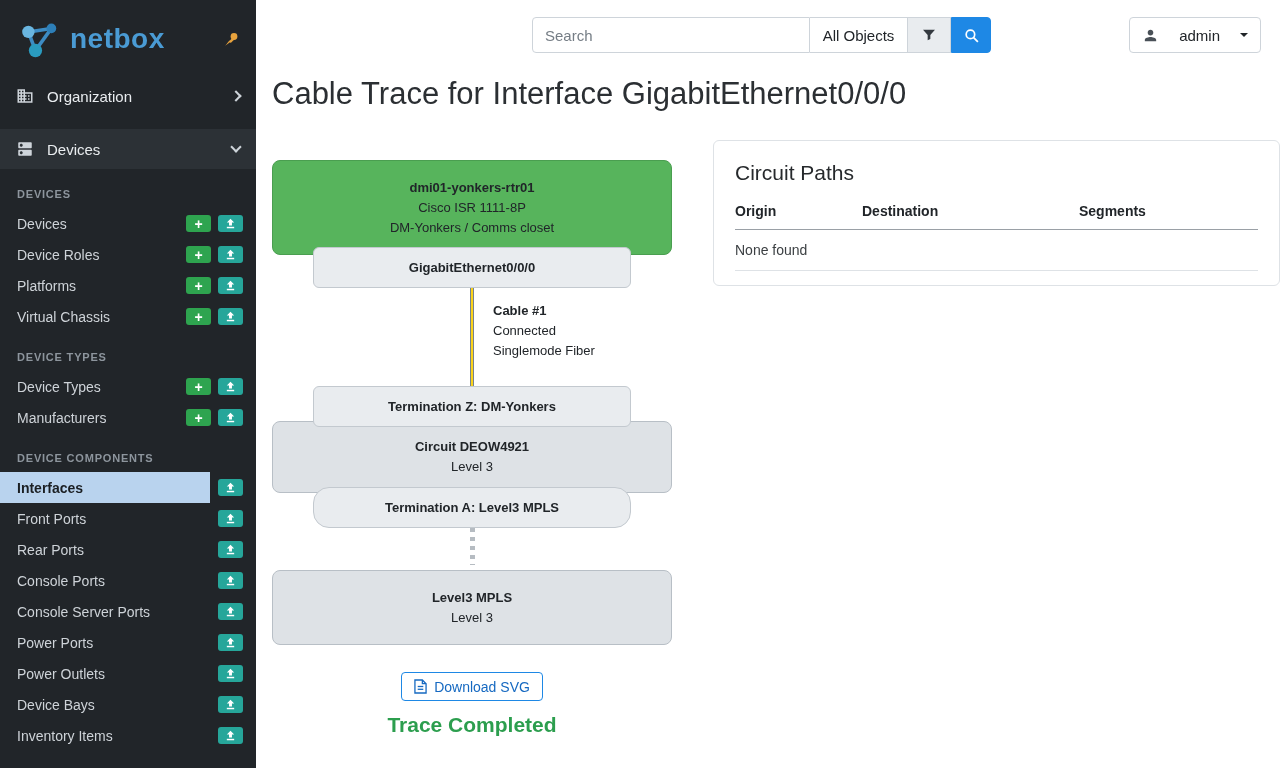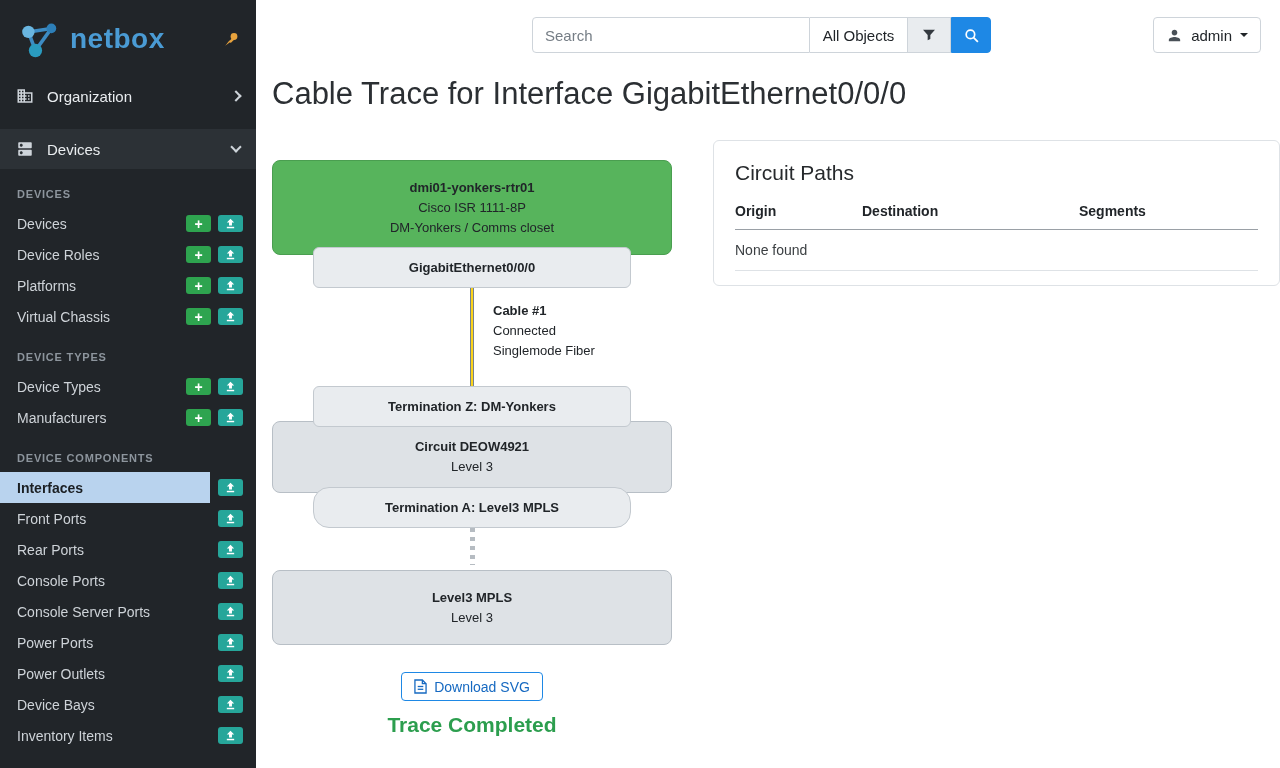--- a/index.html
+++ b/index.html
@@ -36,21 +36,21 @@
 
   
   main{flex:1;position:relative;overflow:hidden;background:#fff;}
   .topbar{position:relative;padding-top:17px;height:53px;}
   .search-group{display:flex;width:472px;margin:0 auto;height:36px;}
   .search-input{width:278px;border:1px solid #ced4da;border-radius:4px 0 0 4px;padding:0 12px;font-size:15px;outline:none;color:#212529;}
   .search-input::placeholder{color:#757d85;}
   .scope-btn{width:98px;background:#fff;border:1px solid #ced4da;border-left:none;font-size:15px;color:#212529;cursor:pointer;font-family:inherit;}
   .filter-btn{width:43px;background:#e9ecef;border:1px solid #ced4da;border-left:none;display:flex;align-items:center;justify-content:center;cursor:pointer;}
   .go-btn{width:40px;background:var(--accent-blue);border:1px solid var(--accent-blue);border-radius:0 4px 4px 0;display:flex;align-items:center;justify-content:center;cursor:pointer;}
-  .user-menu{position:absolute;top:17px;right:19px;height:36px;display:flex;align-items:center;gap:8px;padding:0 12px;border:1px solid #ced4da;border-radius:4px;background:#fff;font-size:15px;color:#212529;cursor:pointer;}
+  .user-menu{position:absolute;top:17px;right:19px;height:36px;display:flex;align-items:center;gap:20px;padding:0 12px;border:1px solid #ced4da;border-radius:4px;background:#fff;font-size:15px;color:#212529;cursor:pointer;}
   .caret{width:0;height:0;border-left:4px solid transparent;border-right:4px solid transparent;border-top:4px solid #212529;}
 
   h1{margin:22px 0 0 16px;font-size:31px;font-weight:400;color:#2b2f33;line-height:1.2;}
 
   
   .content{display:flex;align-items:flex-start;margin-top:28px;padding-left:16px;gap:18px;}
   .trace-col{width:400px;display:flex;flex-direction:column;align-items:center;flex-shrink:0;}
   .node{text-align:center;font-size:13px;color:#212529;display:flex;flex-direction:column;align-items:center;justify-content:center;line-height:20px;}
   .node-title{font-weight:bold;}
   .green{width:400px;height:95px;margin-top:20px;background:var(--device-green);border:1px solid #4a9e50;border-radius:8px;z-index:1;}

